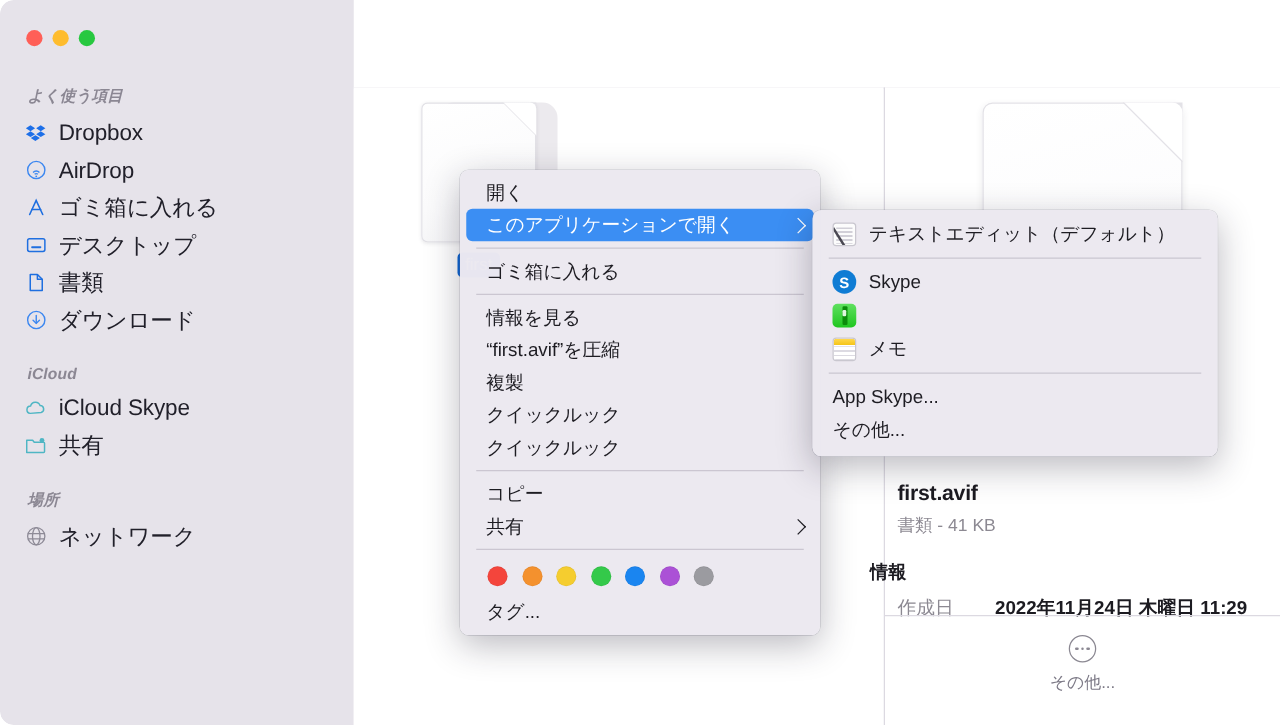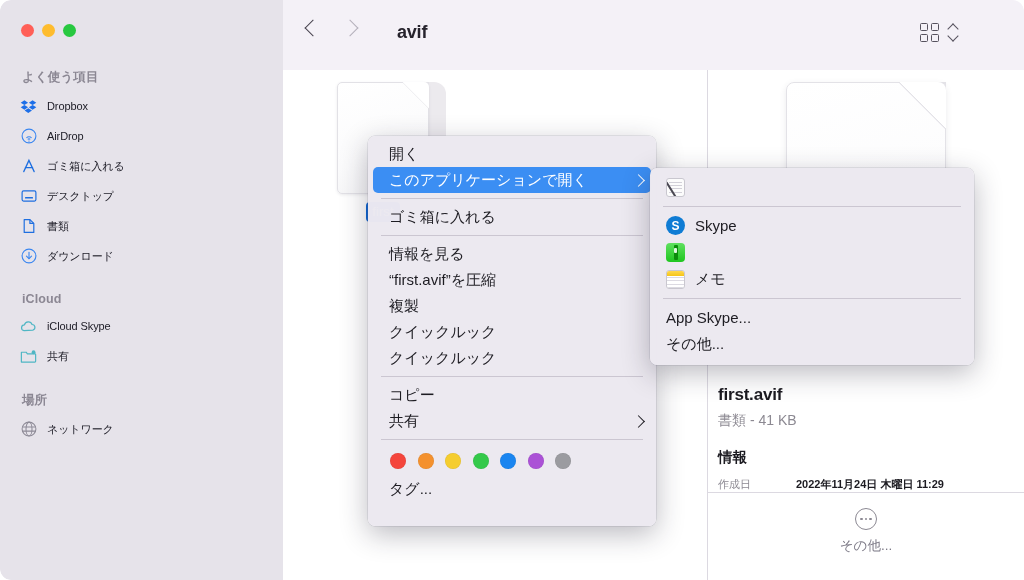--- a/index.html
+++ b/index.html
@@ -33,29 +33,29 @@
   }
   .tl { width: 13px; height: 13px; border-radius: 50%; display:block; }
   .tl.red    { background: #ff5f57; }
   .tl.yellow { background: #febc2e; }
   .tl.green  { background: #28c840; }
 
   .sb-scroll { position:absolute; left:0; top:63px; width:283px; height:517px; }
 
   .sb-section-title {
     font-size: 12.5px; color: #8b8793; font-weight: 700;
-    padding: 6px 0 5px 22px; letter-spacing: 0.1px;
+    padding: 6px 0 5px 22px; letter-spacing: 0.1px; font-style: italic;
   }
   .sb-item {
     display: flex; align-items: center; gap: 9px;
     height: 30px; padding-left: 19px; margin: 0 10px 0 0;
     border-radius: 6px; cursor: default;
   }
   .sb-item .lbl {
-    font-size: 11px; color: #21202a; white-space: nowrap;
+    font-size: 18px; color: #21202a; white-space: nowrap;
     letter-spacing: -0.1px;
   }
   .sb-icon { width: 19px; height: 19px; flex: 0 0 19px; display:flex; align-items:center; justify-content:center; }
   .sb-gap { height: 15px; }
 
   
   .toolbar {
     position: absolute; left: 283px; top: 0; width: 741px; height: 70px;
     background: #f4f1f7;
     border-top-right-radius: 11px;
@@ -148,47 +148,47 @@
 
   .pv-title {
     position: absolute; left: 718px; top: 385px;
     font-size: 17px; font-weight: 700; color: #1c1b21; letter-spacing: -0.2px;
   }
   .pv-sub {
     position: absolute; left: 718px; top: 412px;
     font-size: 14px; color: #8c8992;
   }
   .pv-sect {
-    position: absolute; left: 718px; top: 448px;
+    position: absolute; left: 696px; top: 448px;
     font-size: 14.5px; font-weight: 700; color: #1c1b21;
   }
   .pv-row {
     position: absolute; left: 718px; top: 477px; width: 296px;
-    display: flex; font-size: 11px; color: #5e5b66; overflow: hidden; height: 18px;
+    display: flex; font-size: 15px; color: #5e5b66; overflow: hidden; height: 18px;
   }
   .pv-row .k { width: 78px; flex: 0 0 78px; color: #8c8992; }
   .pv-row .v { flex: 1; font-weight: 700; color: #1c1b21; white-space: nowrap; }
 
   .pv-divider { position: absolute; left: 708px; top: 492px; width: 316px; height: 1px; background: #dcd9e1; }
 
   .pv-more { position: absolute; left: 708px; top: 500px; width: 316px; display:flex; flex-direction:column; align-items:center; gap: 7px; padding-top: 8px; }
   .pv-more .circ {
     width: 22px; height: 22px; border: 1.6px solid #8b8892; border-radius: 50%;
     display:flex; align-items:center; justify-content:center; gap: 2.2px;
   }
   .pv-more .circ i { width: 2.5px; height: 2.5px; border-radius: 50%; background:#8b8892; display:block; }
   .pv-more .lbl { font-size: 13.5px; color: #7c7986; }
 
   
   .ctxmenu {
     position: absolute; left: 368px; top: 136px; width: 288px;
     background: rgba(236,233,240,0.985);
     border-radius: 7px;
     box-shadow: 0 8px 28px rgba(30,25,45,0.30), 0 0 0 0.5px rgba(120,115,135,0.28);
-    padding: 5px 0 24px;
+    padding: 5px 0 6px;
     z-index: 50;
   }
   .mi {
     display: flex; align-items: center; justify-content: space-between;
     height: 26px; padding: 0 13px 0 21px;
     font-size: 15px; color: #1d1c22; cursor: default; white-space: nowrap;
   }
   .mi.sel { background: #3b8ef3; color: #ffffff; margin: 0 5px; padding-left: 16px; padding-right: 8px; border-radius: 5px; }
   .mi .arr { width: 9px; height: 9px; border-right: 1.9px solid currentColor; border-top: 1.9px solid currentColor; transform: rotate(45deg); }
   .mi.plain .arr { border-color: #1d1c22; }
@@ -351,42 +351,20 @@
               <circle cx="12" cy="12" r="9.2"></circle>
                 <ellipse cx="12" cy="12" rx="4" ry="9.2"></ellipse>
               <path d="M3 9.2h18M3 14.8h18"></path>
             </svg>
           </span>
           <span class="lbl">ネットワーク</span>
         </div>
       </div>
     </div>
 
-    <div class="toolbar">
-      <div class="nav-arrows">
-        <span class="chev back"></span>
-        <span class="chev fwd"></span>
-      </div>
-      <div class="tb-title">avif</div>
-
-      <div class="tb-group" style="left:637px; top:22px; gap:9px;">
-        <span class="icon-btn">
-          <span class="grid4">
-              <i></i>
-              <i></i>
-              <i></i>
-              <i></i>
-            </span>
-        </span>
-        <span class="icon-btn">
-          <span class="caret-updn"></span>
-        </span>
-      </div>
-
-    </div>
     <div class="toolbar-sep"></div>
 
     <div class="content">
       <div class="file-tile">
         <div class="icon-shell"></div>
         <div class="doc-icon">
           <span class="page"></span>
             <span class="fold"></span>
             <span class="fold2"></span>
         </div>
@@ -471,20 +449,21 @@
         <span>タグ...</span>
       </div>
     </div>
 
     <div class="submenu">
       <div class="smi">
         <span class="app-ico ico-textedit">
           <span class="lines"></span>
             <span class="pen"></span>
         </span>
+        <span>テキストエディット（デフォルト）</span>
       </div>
       <div class="msep"></div>
       <div class="smi">
         <span class="app-ico ico-skype">
             <span>S</span>
           </span>
         <span>Skype</span>
       </div>
       <div class="smi">
         <span class="app-ico ico-archive">

